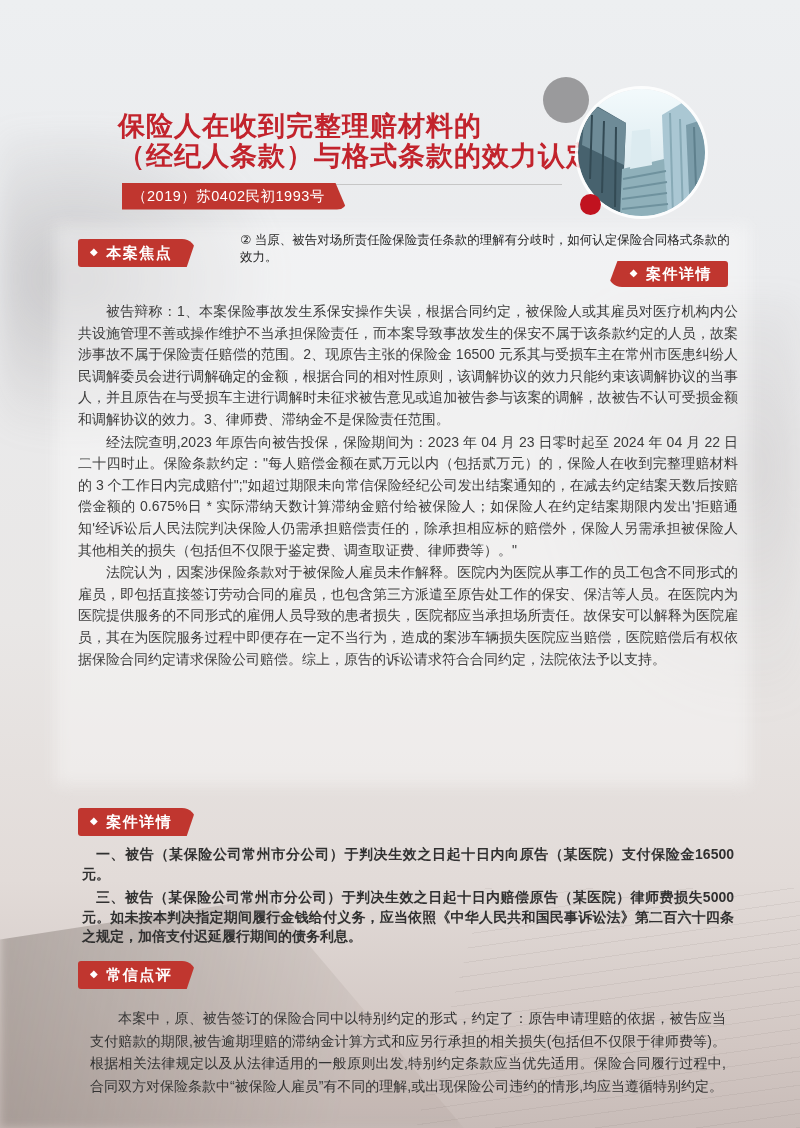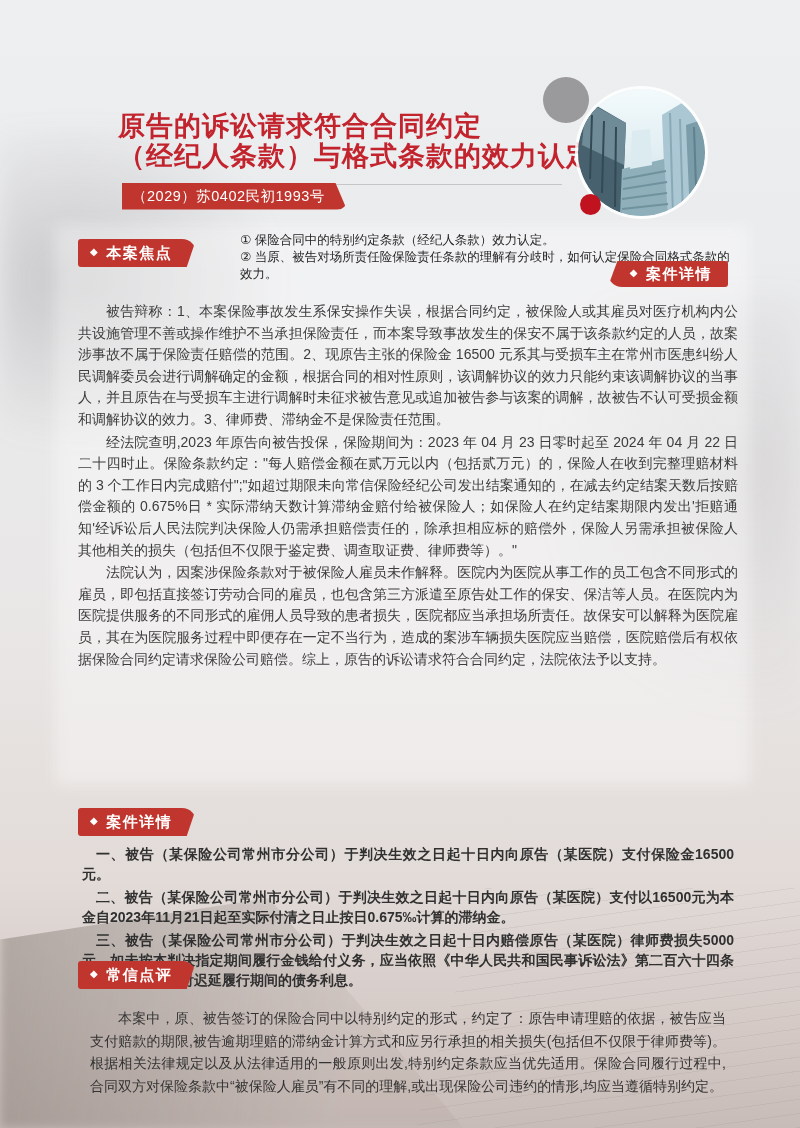--- a/index.html
+++ b/index.html
@@ -69,21 +69,21 @@
 
 <div class="page">
 
   <div class="bg-mist"></div>
   <div class="bg-mist2"></div>
   <div class="bg-paper"></div>
   <div class="bg-cliff"></div>
   <div class="bg-boards"></div>
 
   <div class="title">
-    <div>原告的诉讼请求符合合同约定</div>
+    <div>保险人在收到完整理赔材料的</div>
     <div>（经纪人条款）与格式条款的效力认定</div>
   </div>
 
   <div class="gray-circle"></div>
 
   <div class="photo-circle">
     <svg width="127" height="127" viewBox="0 0 127 127">
       <defs>
         <clipPath id="circ">
             <circle cx="63.5" cy="63.5" r="63.5"></circle>
@@ -112,50 +112,48 @@
         <line x1="44" y1="120" x2="90" y2="115" stroke="#6f929e" stroke-width="2"></line>
         <polygon points="54,42 72,40 74,76 52,80" fill="#dcebf0"></polygon>
       </g>
     </svg>
   </div>
 
   <div class="red-dot"></div>
   <div class="rule"></div>
 
   <div class="case-badge">
-    <span>（2029）苏0402民初1993号</span>
+    <span>（2019）苏0402民初1993号</span>
   </div>
 
   <div class="badge" style="left:78px; top:239px;">
     <span class="dia">◆</span>
     <span>本案焦点</span>
   </div>
   <div class="focus-items">
-    <div>① 保险合同中的特别约定条款（经纪人条款）效力认定。</div>
     <div>② 当原、被告对场所责任险保险责任条款的理解有分歧时，如何认定保险合同格式条款的效力。</div>
   </div>
 
   <div class="badge-right" style="right:72px; top:261px;">
     <span class="dia">◆</span>
     <span>案件详情</span>
   </div>
 
   <div class="body-text">
     <p>被告辩称：1、本案保险事故发生系保安操作失误，根据合同约定，被保险人或其雇员对医疗机构内公共设施管理不善或操作维护不当承担保险责任，而本案导致事故发生的保安不属于该条款约定的人员，故案涉事故不属于保险责任赔偿的范围。2、现原告主张的保险金 16500 元系其与受损车主在常州市医患纠纷人民调解委员会进行调解确定的金额，根据合同的相对性原则，该调解协议的效力只能约束该调解协议的当事人，并且原告在与受损车主进行调解时未征求被告意见或追加被告参与该案的调解，故被告不认可受损金额和调解协议的效力。3、律师费、滞纳金不是保险责任范围。</p>
     <p>经法院查明,2023 年原告向被告投保，保险期间为：2023 年 04 月 23 日零时起至 2024 年 04 月 22 日二十四时止。保险条款约定："每人赔偿金额在贰万元以内（包括贰万元）的，保险人在收到完整理赔材料的 3 个工作日内完成赔付";"如超过期限未向常信保险经纪公司发出结案通知的，在减去约定结案天数后按赔偿金额的 0.675%日 * 实际滞纳天数计算滞纳金赔付给被保险人；如保险人在约定结案期限内发出'拒赔通知'经诉讼后人民法院判决保险人仍需承担赔偿责任的，除承担相应标的赔偿外，保险人另需承担被保险人其他相关的损失（包括但不仅限于鉴定费、调查取证费、律师费等）。"</p>
     <p>法院认为，因案涉保险条款对于被保险人雇员未作解释。医院内为医院从事工作的员工包含不同形式的雇员，即包括直接签订劳动合同的雇员，也包含第三方派遣至原告处工作的保安、保洁等人员。在医院内为医院提供服务的不同形式的雇佣人员导致的患者损失，医院都应当承担场所责任。故保安可以解释为医院雇员，其在为医院服务过程中即便存在一定不当行为，造成的案涉车辆损失医院应当赔偿，医院赔偿后有权依据保险合同约定请求保险公司赔偿。综上，原告的诉讼请求符合合同约定，法院依法予以支持。</p>
   </div>
 
   <div class="badge" style="left:78px; top:808px;">
     <span class="dia">◆</span>
     <span>案件详情</span>
   </div>
   <div class="verdict-items">
     <p>一、被告（某保险公司常州市分公司）于判决生效之日起十日内向原告（某医院）支付保险金16500元。</p>
-    <p>二、被告（某保险公司常州市分公司）于判决生效之日起十日内向原告（某医院）支付以16500元为本金自2023年11月21日起至实际付清之日止按日0.675‰计算的滞纳金。</p>
     <p>三、被告（某保险公司常州市分公司）于判决生效之日起十日内赔偿原告（某医院）律师费损失5000元。如未按本判决指定期间履行金钱给付义务，应当依照《中华人民共和国民事诉讼法》第二百六十四条之规定，加倍支付迟延履行期间的债务利息。</p>
   </div>
 
   <div class="badge" style="left:78px; top:961px;">
     <span class="dia">◆</span>
     <span>常信点评</span>
   </div>
   <div class="comment-text">
     <p>本案中，原、被告签订的保险合同中以特别约定的形式，约定了：原告申请理赔的依据，被告应当支付赔款的期限,被告逾期理赔的滞纳金计算方式和应另行承担的相关损失(包括但不仅限于律师费等)。根据相关法律规定以及从法律适用的一般原则出发,特别约定条款应当优先适用。保险合同履行过程中,合同双方对保险条款中“被保险人雇员”有不同的理解,或出现保险公司违约的情形,均应当遵循特别约定。</p>
   </div>

